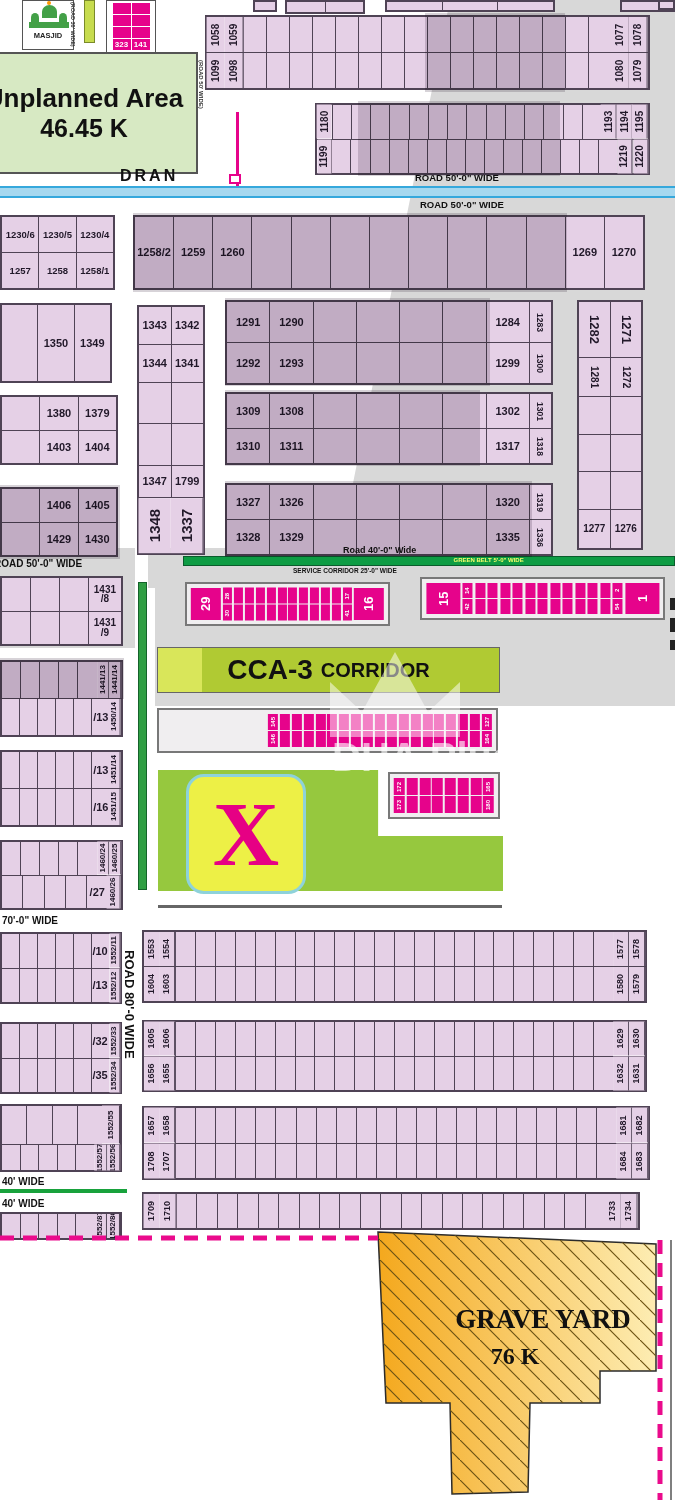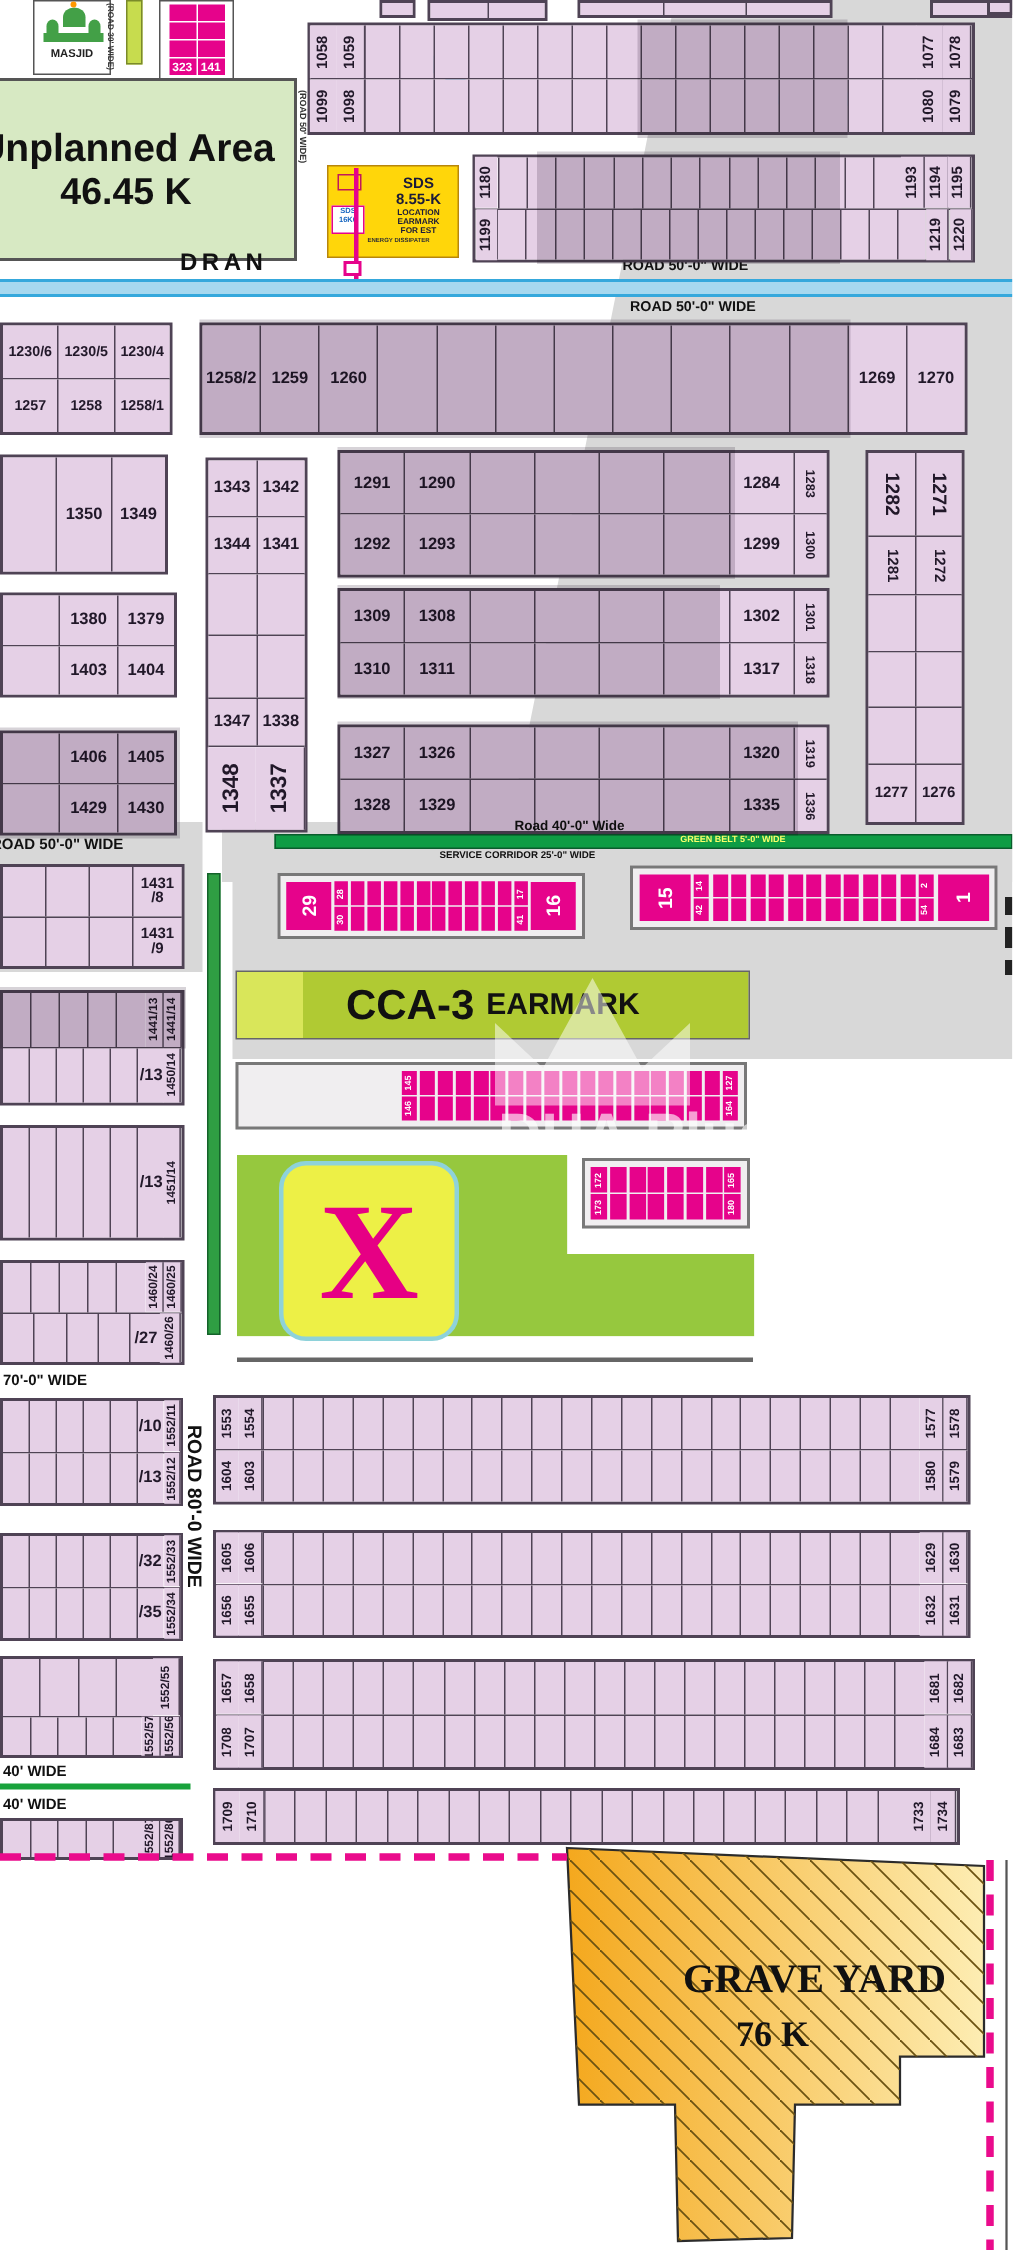--- a/index.html
+++ b/index.html
@@ -73,34 +73,20 @@
       </div>
     </div>
 
   <div style="position:absolute;left:-30px;top:52px;width:228px;height:122px;background:#d7e9c3;border:2px solid #555;box-sizing:border-box;display:flex;flex-direction:column;align-items:center;justify-content:center;">
     <div style="font-size:26px;font-weight:bold;color:#111;white-space:nowrap;">Unplanned Area</div>
     <div style="font-size:25px;font-weight:bold;color:#111;">46.45 K</div>
   </div>
 
   <div class="roadlabel vtext" style="left:198px;top:60px;font-size:6px;color:#333;">(ROAD 50' WIDE)</div>
 
-  <div style="position:absolute;left:218px;top:110px;width:88px;height:62px;background:#ffd60a;border:1px solid #b8860b;box-sizing:border-box;">
-    <div style="position:absolute;left:6px;top:5px;width:14px;height:9px;background:#ffd60a;border:1px solid #c2185b;"></div>
-    <div style="position:absolute;left:34px;top:6px;width:52px;text-align:center;">
-      <div style="font-size:10px;font-weight:bold;color:#1a1a3a;">SDS</div>
-      <div style="font-size:10px;font-weight:bold;color:#1a1a3a;">8.55-K</div>
-      <div style="font-size:5.5px;font-weight:bold;color:#1a1a3a;">LOCATION EARMARK</div>
-      <div style="font-size:5.5px;font-weight:bold;color:#1a1a3a;">FOR EST</div>
-    </div>
-    <div style="position:absolute;left:2px;top:26px;width:20px;height:17px;background:#fff;border:1.5px solid #e6038b;text-align:center;">
-      <div style="font-size:5px;font-weight:bold;color:#1565c0;">SDS</div>
-      <div style="font-size:5px;font-weight:bold;color:#1565c0;">16K6</div>
-    </div>
-    <div style="position:absolute;left:26px;top:46px;font-size:4px;color:#333;font-weight:bold;">ENERGY DISSIPATER</div>
-  </div>
   <div style="position:absolute;left:236px;top:112px;width:3px;height:84px;background:#e6038b;"></div>
   <div style="position:absolute;left:229px;top:174px;width:12px;height:10px;background:#fff;border:2px solid #e6038b;box-sizing:border-box;"></div>
 
   <div style="position:absolute;left:0;top:186px;width:675px;height:12px;background:#a6d8ef;border-top:2px solid #35a8dc;border-bottom:2px solid #35a8dc;box-sizing:border-box;"></div>
   <div class="roadlabel" style="left:120px;top:167px;font-size:16px;letter-spacing:3px;">DRAN</div>
   <div class="roadlabel" style="left:415px;top:172px;font-size:9.5px;">ROAD 50'-0" WIDE</div>
   <div class="roadlabel" style="left:420px;top:199px;font-size:9.5px;">ROAD 50'-0" WIDE</div>
 
   <div style="position:absolute;left:238px;top:27px;width:95px;height:32px;background:linear-gradient(180deg,#d8f1fc,#6fc6ec);clip-path:polygon(0 32%,62% 32%,62% 0,100% 50%,62% 100%,62% 68%,0 68%);"></div>
   <div style="position:absolute;left:512px;top:54px;width:62px;height:24px;background:linear-gradient(180deg,#d8f1fc,#6fc6ec);clip-path:polygon(100% 32%,38% 32%,38% 0,0 50%,38% 100%,38% 68%,100% 68%);"></div>
@@ -242,21 +228,21 @@
         <div class="prow" style="flex: 1.1 1 0%;">
           <div class="pcell" style="flex: 1 1 0%; font-size: 11px;"></div>
           <div class="pcell" style="flex: 1 1 0%; font-size: 11px;"></div>
         </div>
         <div class="prow" style="flex: 1.1 1 0%;">
           <div class="pcell" style="flex: 1 1 0%; font-size: 11px;"></div>
           <div class="pcell" style="flex: 1 1 0%; font-size: 11px;"></div>
         </div>
         <div class="prow" style="flex: 0.85 1 0%;">
           <div class="pcell" style="flex: 1 1 0%; font-size: 11px;">1347</div>
-          <div class="pcell" style="flex: 1 1 0%; font-size: 11px;">1338</div>
+          <div class="pcell" style="flex: 1 1 0%; font-size: 11px;">1799</div>
         </div>
         <div class="prow" style="flex: 1.5 1 0%;">
           <div class="pcell v" style="flex: 1 1 0%; font-size: 15px;">1348</div>
           <div class="pcell v" style="flex: 1 1 0%; font-size: 15px;">1337</div>
         </div>
       </div>
       <div class="pblock" style="left: 225px; top: 300px; width: 328px; height: 85px;">
         <div class="prow" style="flex: 1 1 0%;">
           <div class="pcell" style="flex: 1 1 0%; font-size: 11px;">1291</div>
           <div class="pcell" style="flex: 1 1 0%; font-size: 11px;">1290</div>
@@ -408,20 +394,29 @@
       </div>
       <div class="pblock" style="left: 0px; top: 750px; width: 123px; height: 77px;">
         <div class="prow" style="flex: 1 1 0%;">
           <div class="pcell" style="flex: 1 1 0%; font-size: 8px;"></div>
           <div class="pcell" style="flex: 1 1 0%; font-size: 8px;"></div>
           <div class="pcell" style="flex: 1 1 0%; font-size: 8px;"></div>
           <div class="pcell" style="flex: 1 1 0%; font-size: 8px;"></div>
           <div class="pcell" style="flex: 1 1 0%; font-size: 8px;"></div>
           <div class="pcell" style="flex: 1 1 0%; font-size: 11px;">/13</div>
           <div class="pcell v" style="flex: 0.62 1 0%; font-size: 8px;">1451/14</div>
+        </div>
+        <div class="prow" style="flex: 1 1 0%;">
+          <div class="pcell" style="flex: 1 1 0%; font-size: 8px;"></div>
+          <div class="pcell" style="flex: 1 1 0%; font-size: 8px;"></div>
+          <div class="pcell" style="flex: 1 1 0%; font-size: 8px;"></div>
+          <div class="pcell" style="flex: 1 1 0%; font-size: 8px;"></div>
+          <div class="pcell" style="flex: 1 1 0%; font-size: 8px;"></div>
+          <div class="pcell" style="flex: 1 1 0%; font-size: 11px;">/16</div>
+          <div class="pcell v" style="flex: 0.62 1 0%; font-size: 8px;">1451/15</div>
         </div>
       </div>
       <div class="pblock" style="left: 0px; top: 840px; width: 123px; height: 70px;">
         <div class="prow" style="flex: 1 1 0%;">
           <div class="pcell" style="flex: 1 1 0%; font-size: 8px;"></div>
           <div class="pcell" style="flex: 1 1 0%; font-size: 8px;"></div>
           <div class="pcell" style="flex: 1 1 0%; font-size: 8px;"></div>
           <div class="pcell" style="flex: 1 1 0%; font-size: 8px;"></div>
           <div class="pcell" style="flex: 1 1 0%; font-size: 8px;"></div>
           <div class="pcell v" style="flex: 0.62 1 0%; font-size: 8px;">1460/24</div>
@@ -965,21 +960,21 @@
         </div>
         <div class="ccol" style="flex: 0.8 1 0%;">
           <div class="chalf v" style="font-size: 6px;">165</div>
           <div class="chalf v" style="font-size: 6px;">180</div>
         </div>
       </div>
     </div>
 
   <div style="position:absolute;left:157px;top:647px;width:343px;height:46px;background:linear-gradient(90deg,#d9e65a 0%,#d9e65a 13%,#b0ca33 13%);border:1.5px solid #666;box-sizing:border-box;display:flex;align-items:center;justify-content:center;gap:8px;">
     <span style="font-size:28px;font-weight:bold;color:#111;">CCA-3</span>
-    <span style="font-size:20px;font-weight:bold;color:#111;">EARMARK</span>
+    <span style="font-size:20px;font-weight:bold;color:#111;">CORRIDOR</span>
   </div>
 
   <div style="position:absolute;left:158px;top:770px;width:345px;height:121px;background:#96c83e;clip-path:polygon(0 0,63.8% 0,63.8% 54.5%,100% 54.5%,100% 100%,0 100%);"></div>
   <div style="position:absolute;left:186px;top:774px;width:120px;height:120px;background:#edf046;border:3px solid #8ed2da;border-radius:18px;box-sizing:border-box;display:flex;align-items:center;justify-content:center;">
     <span style="font-family:'Liberation Serif',serif;font-size:92px;font-weight:900;color:#e60084;line-height:1;">X</span>
   </div>
   <div style="position:absolute;left:158px;top:905px;width:344px;height:3px;background:#666;"></div>
 
   <svg class="layer" width="675" height="1500" style="z-index:4;">
     <polygon points="330,737 330,682 362,712 395,652 428,712 460,682 460,737" fill="#fff" opacity="0.5"></polygon>

